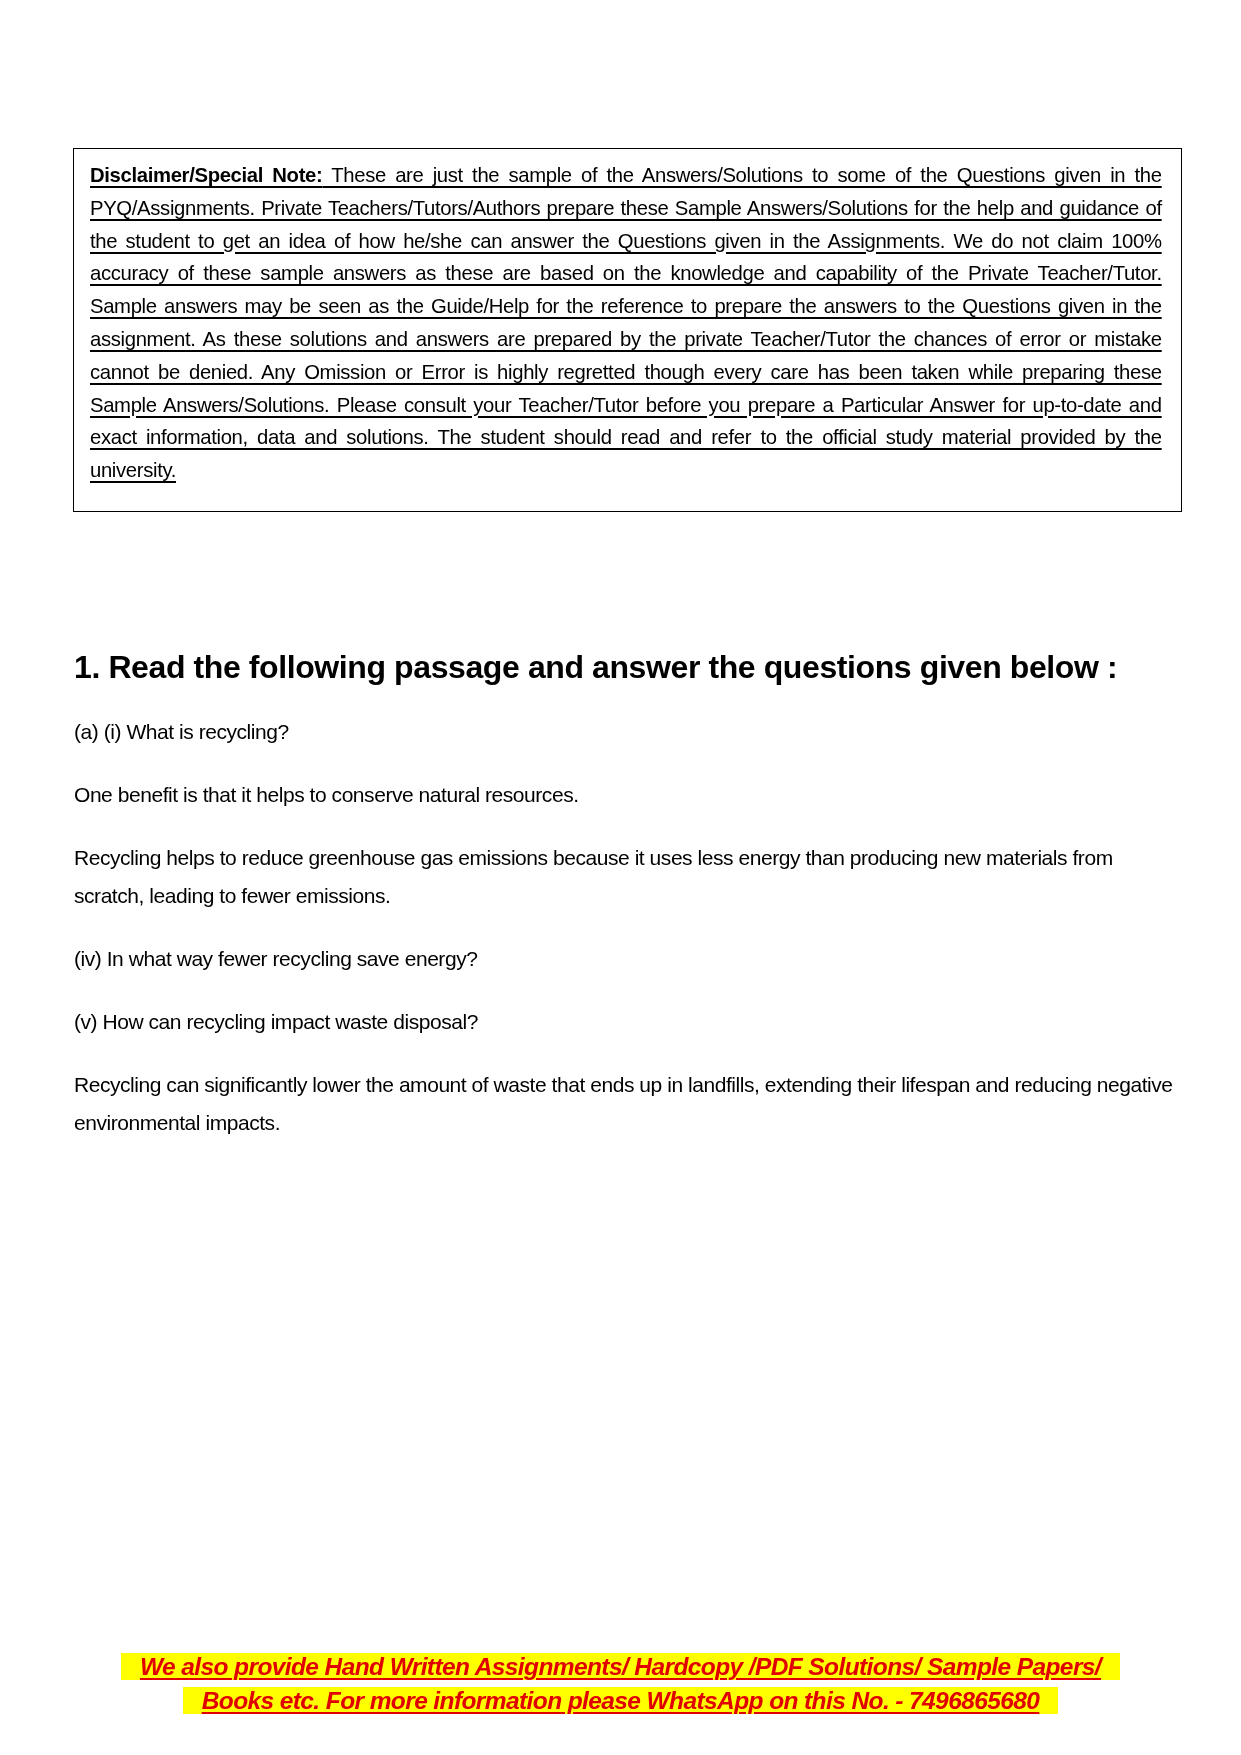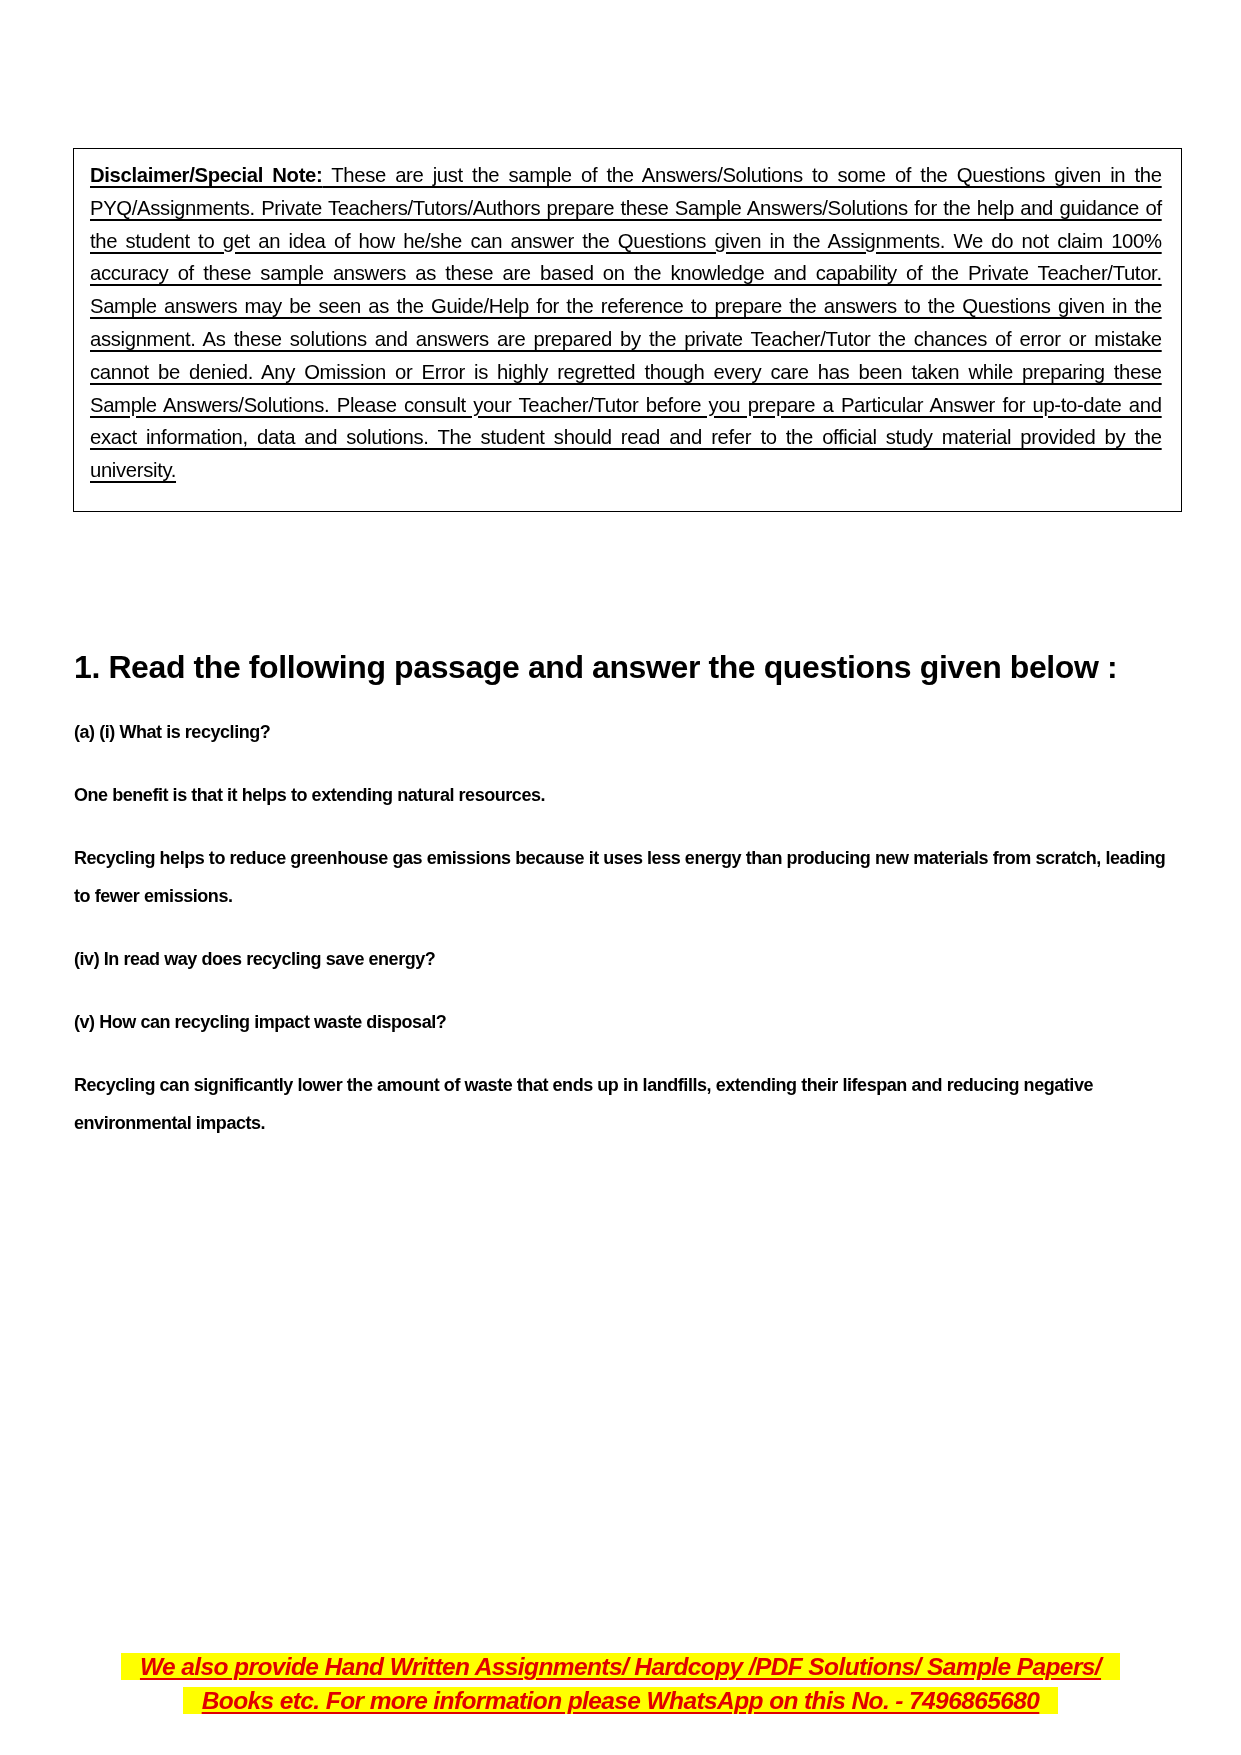--- a/index.html
+++ b/index.html
@@ -55,26 +55,25 @@
       width: 1110px;
     }
     .heading {
       font-size: 32px;
       font-weight: bold;
       margin: 0 0 31px 0;
       line-height: 30px;
       letter-spacing: -0.4px;
     }
     .qa-line {
-      font-size: 18px;
+      font-size: 21px;
       line-height: 38px;
       margin: 0 0 25px 0;
       letter-spacing: -0.45px;
       word-spacing: 0px;
-      font-weight: bold;
     }
     .footer {
       position: absolute;
       left: 0;
       top: 1650px;
       width: 1241px;
       text-align: center;
       font-size: 24.5px;
       line-height: 34px;
       font-weight: bold;
@@ -98,25 +97,25 @@
 
   <div class="disclaimer-box">
     <p class="disclaimer-text"><span class="disclaimer-label">Disclaimer/Special Note:</span><span> These are just the sample of the Answers/Solutions to some of the Questions given in the PYQ/Assignments. Private Teachers/Tutors/Authors prepare these Sample Answers/Solutions for the help and guidance of the student to get an idea of how he/she can answer the Questions given in the Assignments. We do not claim 100% accuracy of these sample answers as these are based on the knowledge and capability of the Private Teacher/Tutor. Sample answers may be seen as the Guide/Help for the reference to prepare the answers to the Questions given in the assignment. As these solutions and answers are prepared by the private Teacher/Tutor the chances of error or mistake cannot be denied. Any Omission or Error is highly regretted though every care has been taken while preparing these Sample Answers/Solutions. Please consult your Teacher/Tutor before you prepare a Particular Answer for up-to-date and exact information, data and solutions. The student should read and refer to the official study material provided by the university.</span></p>
   </div>
 
   <div class="content">
     <p class="heading">1. Read the following passage and answer the questions given below :</p>
 
     <p class="qa-line">(a) (i) What is recycling?</p>
 
-    <p class="qa-line">One benefit is that it helps to extending natural resources.</p>
+    <p class="qa-line">One benefit is that it helps to conserve natural resources.</p>
 
     <p class="qa-line">Recycling helps to reduce greenhouse gas emissions because it uses less energy than producing new materials from scratch, leading to fewer emissions.</p>
 
-    <p class="qa-line">(iv) In read way does recycling save energy?</p>
+    <p class="qa-line">(iv) In what way fewer recycling save energy?</p>
 
     <p class="qa-line">(v) How can recycling impact waste disposal?</p>
     <p class="qa-line">Recycling can significantly lower the amount of waste that ends up in landfills, extending their lifespan and reducing negative environmental impacts.</p>
 
   </div>
 
   <div class="footer">
     <span class="footer-line">We also provide Hand Written Assignments/ Hardcopy /PDF Solutions/ Sample Papers/</span><br>
     <span class="footer-line">Books etc. For more information please WhatsApp on this No. - 7496865680</span>
   </div>

